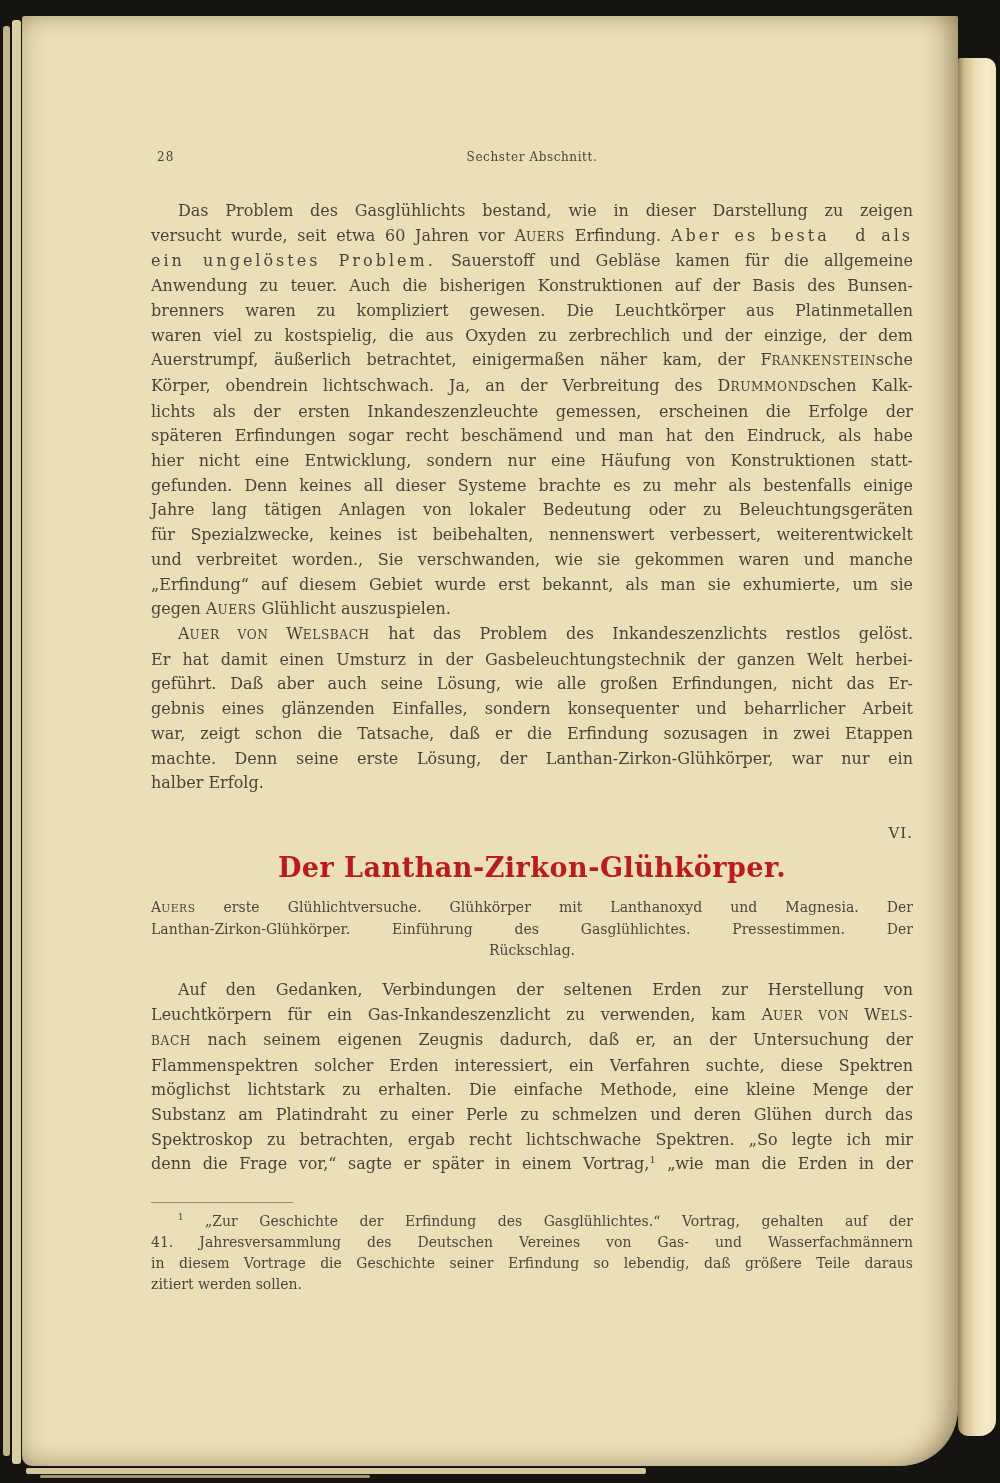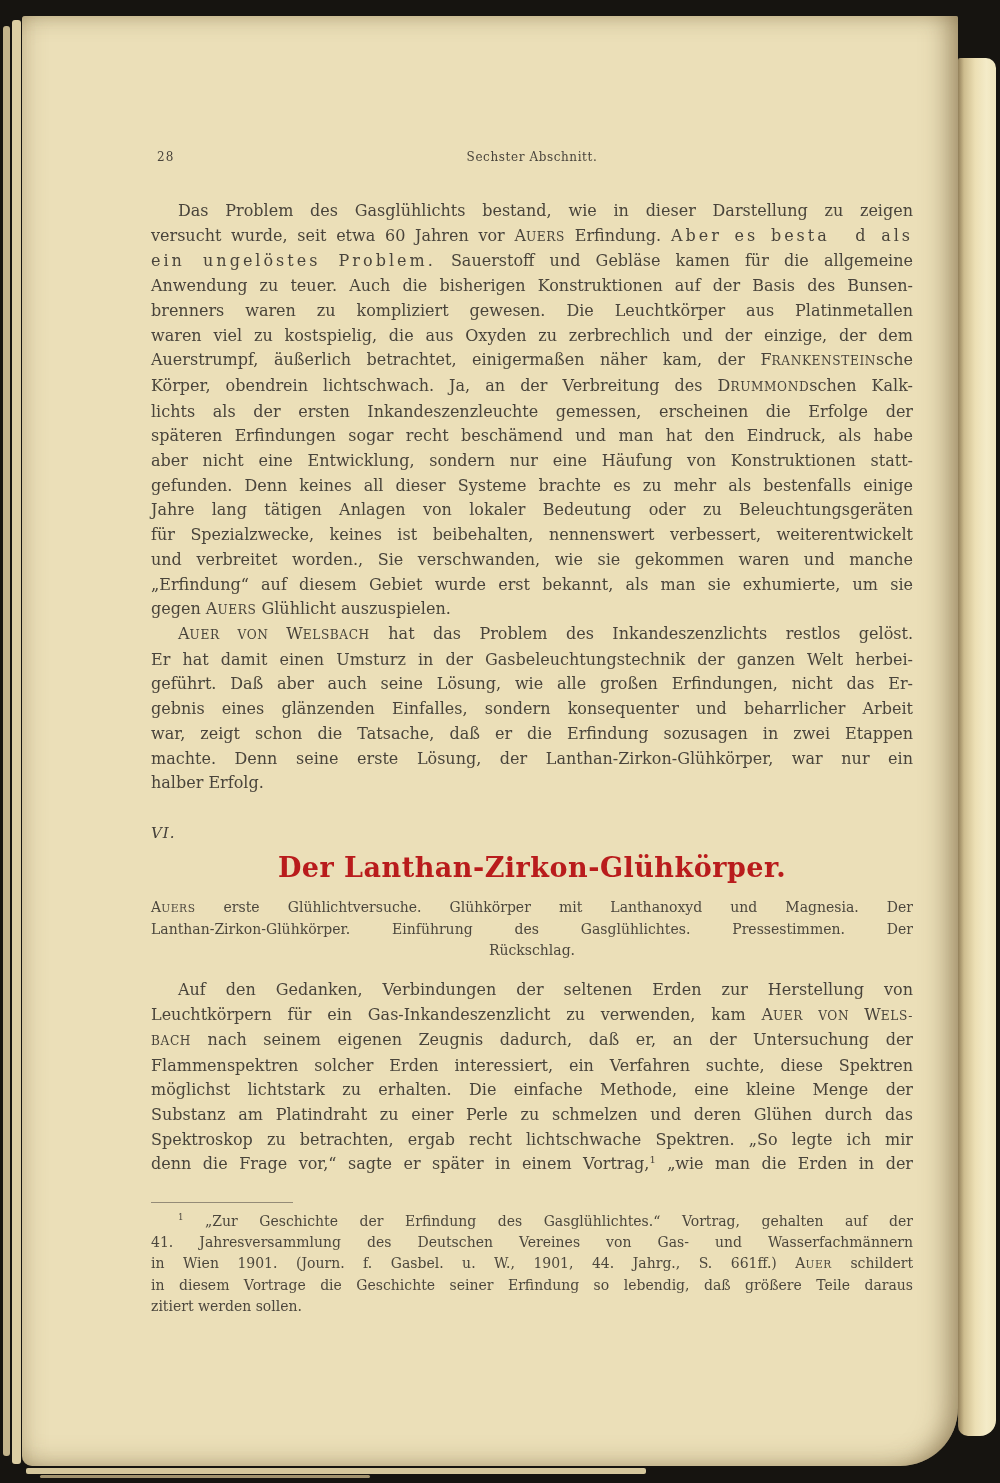--- a/index.html
+++ b/index.html
@@ -55,21 +55,21 @@
   .tline.indent{padding-left:27px;}
   .small .tline{font-size:14px;line-height:21px;color:#4c473d;}
   #p3 .tline{line-height:24.6px;}
 
   .sc{text-transform:uppercase;font-size:.76em;letter-spacing:.6px;}
   .spread{letter-spacing:3px;}
   .sup{font-size:.62em;vertical-align:super;line-height:0;}
 
   #p1{top:183px;}
   #p2{top:606px;}
-  #chapNum{top:808px;text-align:left;font-size:15px;letter-spacing:1px;color:#45403a;font-style:italic;}
+  #chapNum{top:808px;text-align:right;font-size:15px;letter-spacing:1px;color:#45403a;}
   #chapTitle{top:836px;text-align:center;font-size:27px;font-weight:bold;
              letter-spacing:.5px;color:#b91c1c;}
   #abstract{top:881px;}
   #p3{top:962px;}
   #fnRule{top:1186px;left:0;width:142px;height:0;border-top:1px solid #948b77;}
   #footnote{top:1195px;}
 </style>
 </head>
 <body>
 
@@ -91,21 +91,21 @@
         <div class="tline indent"><span>Das Problem des Gasglühlichts bestand, wie in dieser Darstellung zu zeigen</span></div>
         <div class="tline"><span>versucht wurde, seit etwa 60 Jahren vor A</span><span class="sc">uers</span><span> Erfindung. </span><span class="spread">Aber es besta&nbsp;&nbsp;d als</span></div>
         <div class="tline"><span class="spread">ein ungelöstes Problem.</span><span> Sauerstoff und Gebläse kamen für die allgemeine</span></div>
         <div class="tline"><span>Anwendung zu teuer. Auch die bisherigen Konstruktionen auf der Basis des Bunsen-</span></div>
         <div class="tline"><span>brenners waren zu kompliziert gewesen. Die Leuchtkörper aus Platinmetallen</span></div>
         <div class="tline"><span>waren viel zu kostspielig, die aus Oxyden zu zerbrechlich und der einzige, der dem</span></div>
         <div class="tline"><span>Auerstrumpf, äußerlich betrachtet, einigermaßen näher kam, der F</span><span class="sc">rankenstein</span><span>sche</span></div>
         <div class="tline"><span>Körper, obendrein lichtschwach. Ja, an der Verbreitung des D</span><span class="sc">rummond</span><span>schen Kalk-</span></div>
         <div class="tline"><span>lichts als der ersten Inkandeszenzleuchte gemessen, erscheinen die Erfolge der</span></div>
         <div class="tline"><span>späteren Erfindungen sogar recht beschämend und man hat den Eindruck, als habe</span></div>
-        <div class="tline"><span>aber nicht eine Entwicklung, sondern nur eine Häufung von Konstruktionen statt-</span></div>
+        <div class="tline"><span>hier nicht eine Entwicklung, sondern nur eine Häufung von Konstruktionen statt-</span></div>
         <div class="tline"><span>gefunden. Denn keines all dieser Systeme brachte es zu mehr als bestenfalls einige</span></div>
         <div class="tline"><span>Jahre lang tätigen Anlagen von lokaler Bedeutung oder zu Beleuchtungsgeräten</span></div>
         <div class="tline"><span>für Spezialzwecke, keines ist beibehalten, nennenswert verbessert, weiterentwickelt</span></div>
         <div class="tline"><span>und verbreitet worden., Sie verschwanden, wie sie gekommen waren und manche</span></div>
         <div class="tline"><span>„Erfindung“ auf diesem Gebiet wurde erst bekannt, als man sie exhumierte, um sie</span></div>
         <div class="tline last"><span>gegen A</span><span class="sc">uers</span><span> Glühlicht auszuspielen.</span></div>
       </div>
 
     <div class="abs" id="p2">
         <div class="tline indent"><span>A</span><span class="sc">uer von </span><span>W</span><span class="sc">elsbach</span><span> hat das Problem des Inkandeszenzlichts restlos gelöst.</span></div>
@@ -136,19 +136,18 @@
         <div class="tline"><span>Substanz am Platindraht zu einer Perle zu schmelzen und deren Glühen durch das</span></div>
         <div class="tline"><span>Spektroskop zu betrachten, ergab recht lichtschwache Spektren. „So legte ich mir</span></div>
         <div class="tline"><span>denn die Frage vor,“ sagte er später in einem Vortrag,</span><span class="sup">1</span><span> „wie man die Erden in der</span></div>
       </div>
 
     <div class="abs" id="fnRule"></div>
 
     <div class="abs small" id="footnote">
         <div class="tline indent"><span class="sup">1</span><span> „Zur Geschichte der Erfindung des Gasglühlichtes.“ Vortrag, gehalten auf der</span></div>
         <div class="tline"><span>41. Jahresversammlung des Deutschen Vereines von Gas- und Wasserfachmännern</span></div>
-        <div class="tline"><span>in Wien 1901. (Journ. f. Gasbel. u. W., 1901, 44. Jahrg., S. 661ff.) A</span><span class="sc">uer</span><span> schildert</span></div>
         <div class="tline"><span>in diesem Vortrage die Geschichte seiner Erfindung so lebendig, daß größere Teile daraus</span></div>
         <div class="tline last"><span>zitiert werden sollen.</span></div>
       </div>
 
   </div>
 </div>
 
 </body></html>

